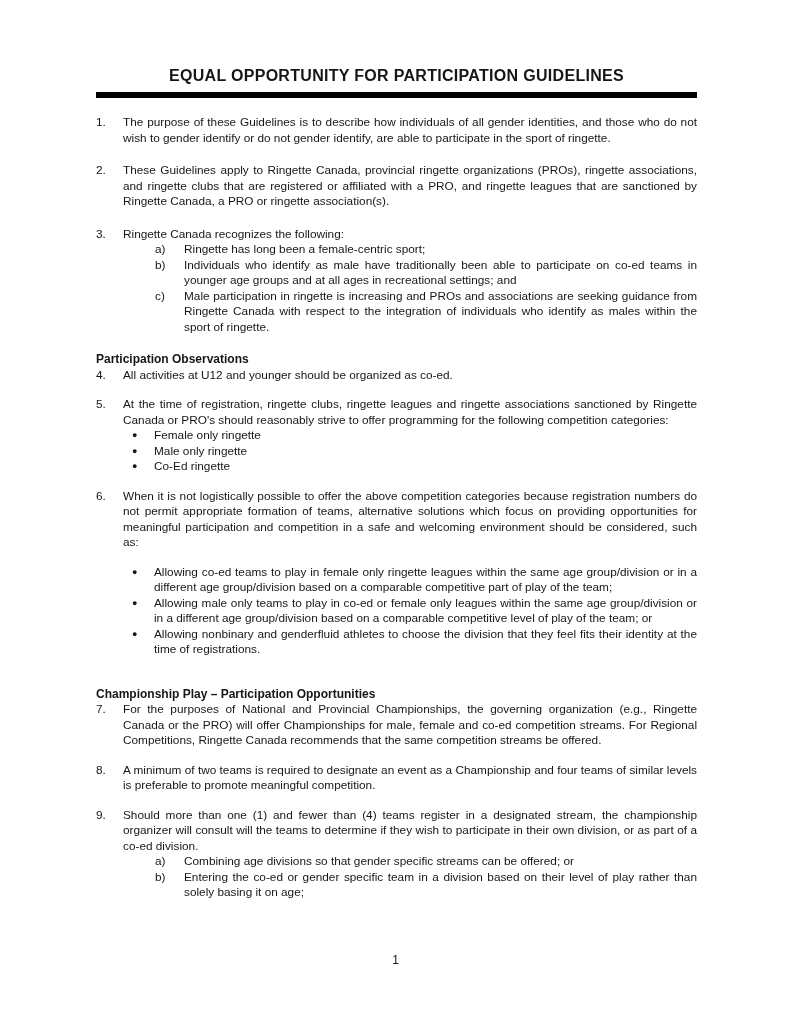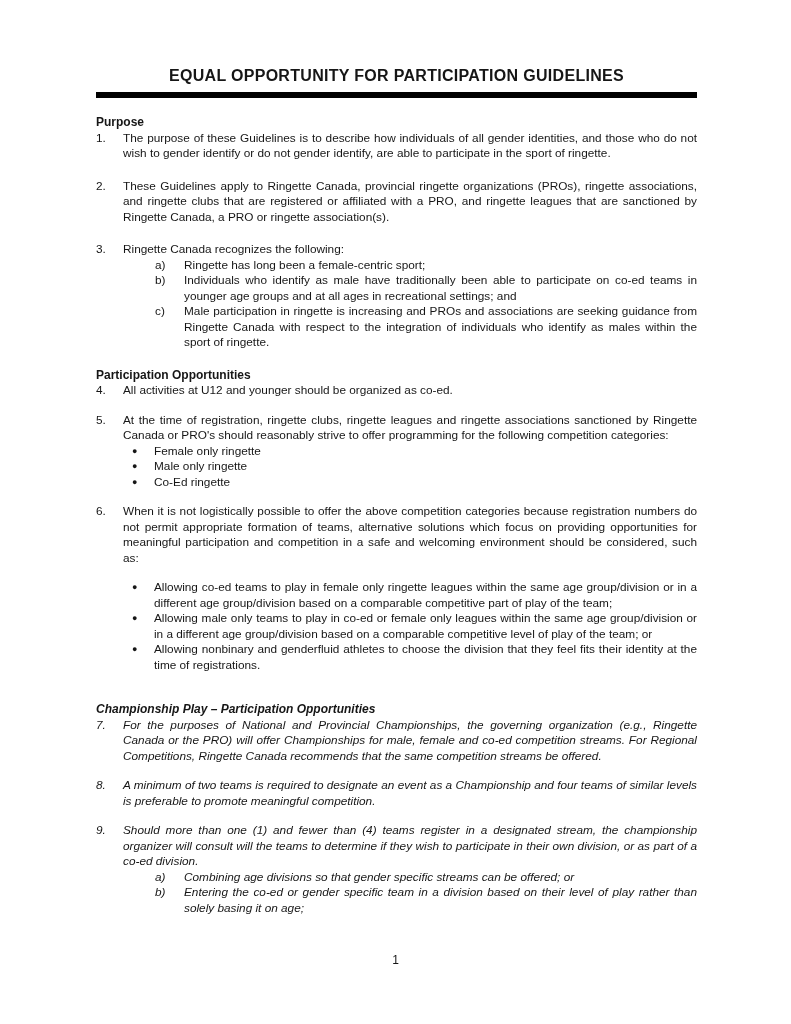--- a/index.html
+++ b/index.html
@@ -24,21 +24,21 @@
     letter-spacing: 0.3px;
     line-height: 20px;
   }
   .title-rule {
     height: 6px;
     background: #000000;
     margin-top: 6px;
   }
   .content { margin-top: 9px; }
   .section { margin-top: 17px; }
-  .section.extra-space { margin-top: 29px; font-style: italic; }
+  .section.extra-space { margin-top: 29px; }
   .heading {
     font-weight: bold;
     font-size: 12px;
     line-height: 15.5px;
   }
   .block {
     display: flex;
     font-size: 11.8px;
     line-height: 15.5px;
   }
@@ -59,21 +59,20 @@
   }
 </style>
 </head>
 <body>
 
 <div class="page">
   <div class="doc-title">EQUAL OPPORTUNITY FOR PARTICIPATION GUIDELINES</div>
   <div class="title-rule"></div>
   <div class="content">
       <div class="section">
-        <div class="heading">Purpose</div>
         <div class="block item">
           <span class="marker">1.</span>
           <div class="text">The purpose of these Guidelines is to describe how individuals of all gender identities, and those who do not wish to gender identify or do not gender identify, are able to participate in the sport of ringette.</div>
         </div>
       </div>
       <div class="section">
         <div class="block item">
           <span class="marker">2.</span>
           <div class="text">These Guidelines apply to Ringette Canada, provincial ringette organizations (PROs), ringette associations, and ringette clubs that are registered or affiliated with a PRO, and ringette leagues that are sanctioned by Ringette Canada, a PRO or ringette association(s).</div>
         </div>
@@ -90,21 +89,21 @@
         <div class="block subitem">
           <span class="marker">b)</span>
           <div class="text">Individuals who identify as male have traditionally been able to participate on co-ed teams in younger age groups and at all ages in recreational settings; and</div>
         </div>
         <div class="block subitem">
           <span class="marker">c)</span>
           <div class="text">Male participation in ringette is increasing and PROs and associations are seeking guidance from Ringette Canada with respect to the integration of individuals who identify as males within the sport of ringette.</div>
         </div>
       </div>
       <div class="section">
-        <div class="heading">Participation Opportunities</div>
+        <div class="heading">Participation Observations</div>
         <div class="block item">
           <span class="marker">4.</span>
           <div class="text">All activities at U12 and younger should be organized as co-ed.</div>
         </div>
         <div class="block item spaced">
           <span class="marker">5.</span>
           <div class="text">At the time of registration, ringette clubs, ringette leagues and ringette associations sanctioned by Ringette Canada or PRO's should reasonably strive to offer programming for the following competition categories:</div>
         </div>
         <div class="block bullet">
           <span class="marker">●</span>

